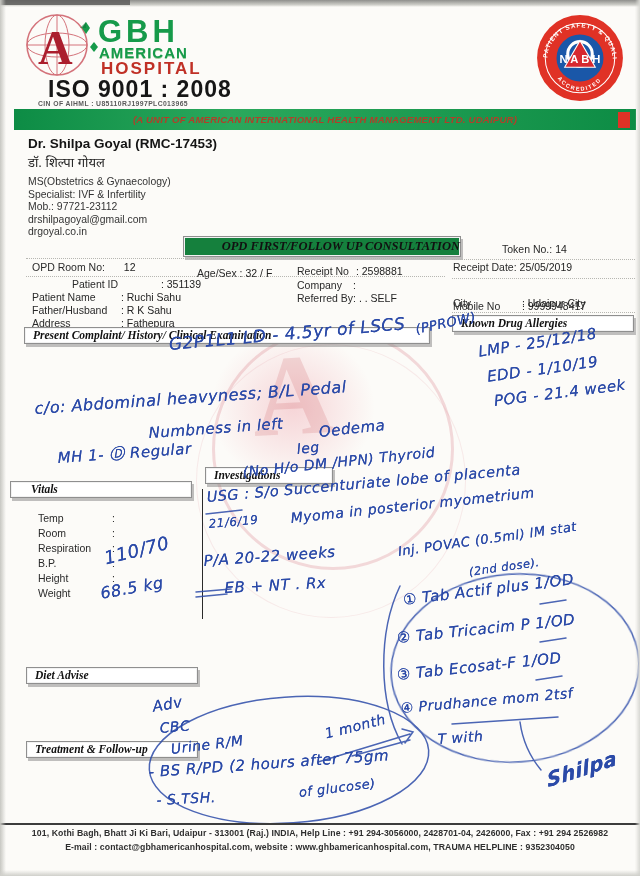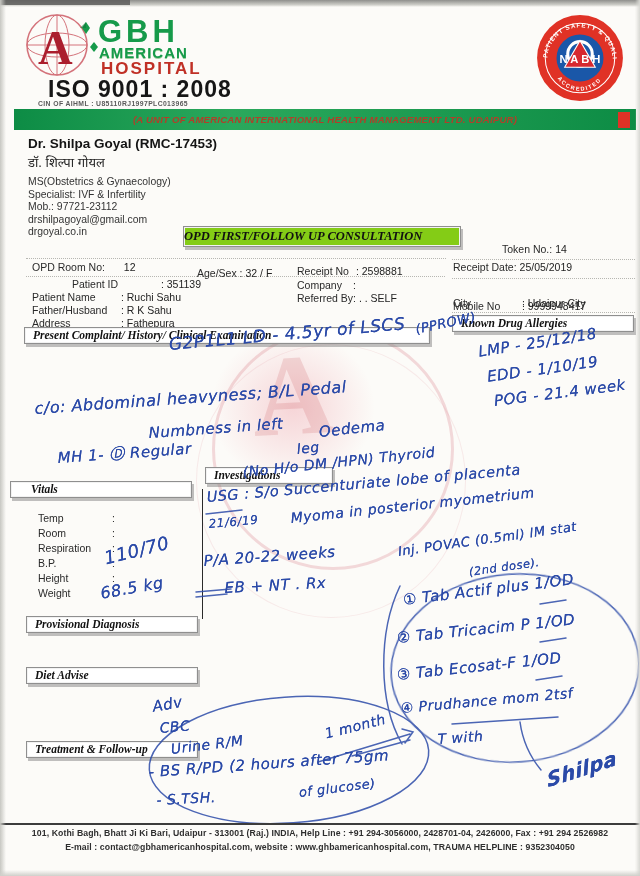--- a/index.html
+++ b/index.html
@@ -21,23 +21,23 @@
   .banner{left:14px;top:109px;width:622px;height:21px;
           background:linear-gradient(90deg,#0d8c45,#2aa85c 35%,#17954c 80%,#0d8c45);
           text-align:center;line-height:21px;font-size:9.6px;font-weight:bold;color:var(--banner_text);letter-spacing:.2px;font-style:italic;}
   .banner-square{right:6px;top:2.5px;width:12px;height:16px;background:#e03226;position:absolute;}
   
   .doc{left:28px;top:136px;width:280px;}
   .doc-name{font-size:13.5px;font-weight:bold;color:#141414;margin-bottom:2px;}
   .doc-hindi{font-size:13px;color:#222;margin-bottom:5px;}
   .doc-line{font-size:10.4px;color:#333;margin-bottom:1.5px;}
   
-  .opd-box{left:183px;top:226px;width:276px;height:19px;background:#84cc16;border:1px solid #8f8f8f;
+  .opd-box{left:183px;top:236px;width:276px;height:19px;background:#15803d;border:1px solid #8f8f8f;
            box-shadow:2px 3px 0 rgba(130,130,130,.5), inset 0 0 0 1px #f2f2f2;
-           text-align:left;line-height:19px;font-family:"Liberation Serif",serif;font-weight:bold;font-style:italic;font-size:12.5px;color:#111;}
+           text-align:right;line-height:19px;font-family:"Liberation Serif",serif;font-weight:bold;font-style:italic;font-size:12.5px;color:#111;}
   .sec-box{position:absolute;background:#fff;border:1px solid #8f8f8f;
            box-shadow:2px 3px 0 rgba(130,130,130,.5), inset 0 0 0 1px #f2f2f2;
            padding:1px 8px 2px;font-family:"Liberation Serif",serif;font-weight:bold;font-style:italic;font-size:11.5px;color:#111;white-space:nowrap;}
   .fl{font-size:10.5px;color:#2a2a2a;white-space:nowrap;}
   .fv{font-size:10.5px;color:#222;white-space:nowrap;}
   .lblw{display:inline-block;width:86px;}
   .lblw2{display:inline-block;width:66px;}
   .dotted{position:absolute;border-top:1px dotted #b7b7b2;height:0;}
   .vrow{position:absolute;font-size:10.5px;color:#2a2a2a;white-space:nowrap;}
   .vlab{display:inline-block;width:74px;}
@@ -180,21 +180,20 @@
   </div>
   <div class="abs fl" style="left:453px;top:297px;">
     <span class="lblw2">City</span>
     <span class="fv">: Udaipur City</span>
   </div>
 
   <div class="sec-box" style="left:452px;top:315px;width:164px;">Known Drug Allergies</div>
   <div class="sec-box" style="left:24px;top:327px;width:388px;">Present Complaint/ History/ Clinical Examination</div>
   <div class="sec-box" style="left:205px;top:467px;width:110px;">Investigations</div>
   <div class="sec-box" style="left:10px;top:481px;width:152px;padding-left:20px;">Vitals</div>
-  <div class="sec-box" style="left:26px;top:616px;width:154px;">Provisional Diagnosis</div>
   <div class="sec-box" style="left:26px;top:667px;width:154px;">Diet Advise</div>
   <div class="sec-box" style="left:26px;top:733px;width:154px;margin-top:8px;">Treatment &amp; Follow-up</div>
 
   <div class="vrow" style="left:38px;top:512px;"><span class="vlab">Temp</span><span>:</span></div>
   <div class="vrow" style="left:38px;top:527px;"><span class="vlab">Room</span><span>:</span></div>
   <div class="vrow" style="left:38px;top:542px;"><span class="vlab">Respiration</span><span>:</span></div>
   <div class="vrow" style="left:38px;top:557px;"><span class="vlab">B.P.</span><span>:</span></div>
   <div class="vrow" style="left:38px;top:572px;"><span class="vlab">Height</span><span>:</span></div>
   <div class="vrow" style="left:38px;top:587px;"><span class="vlab">Weight</span><span>:</span></div>
 

